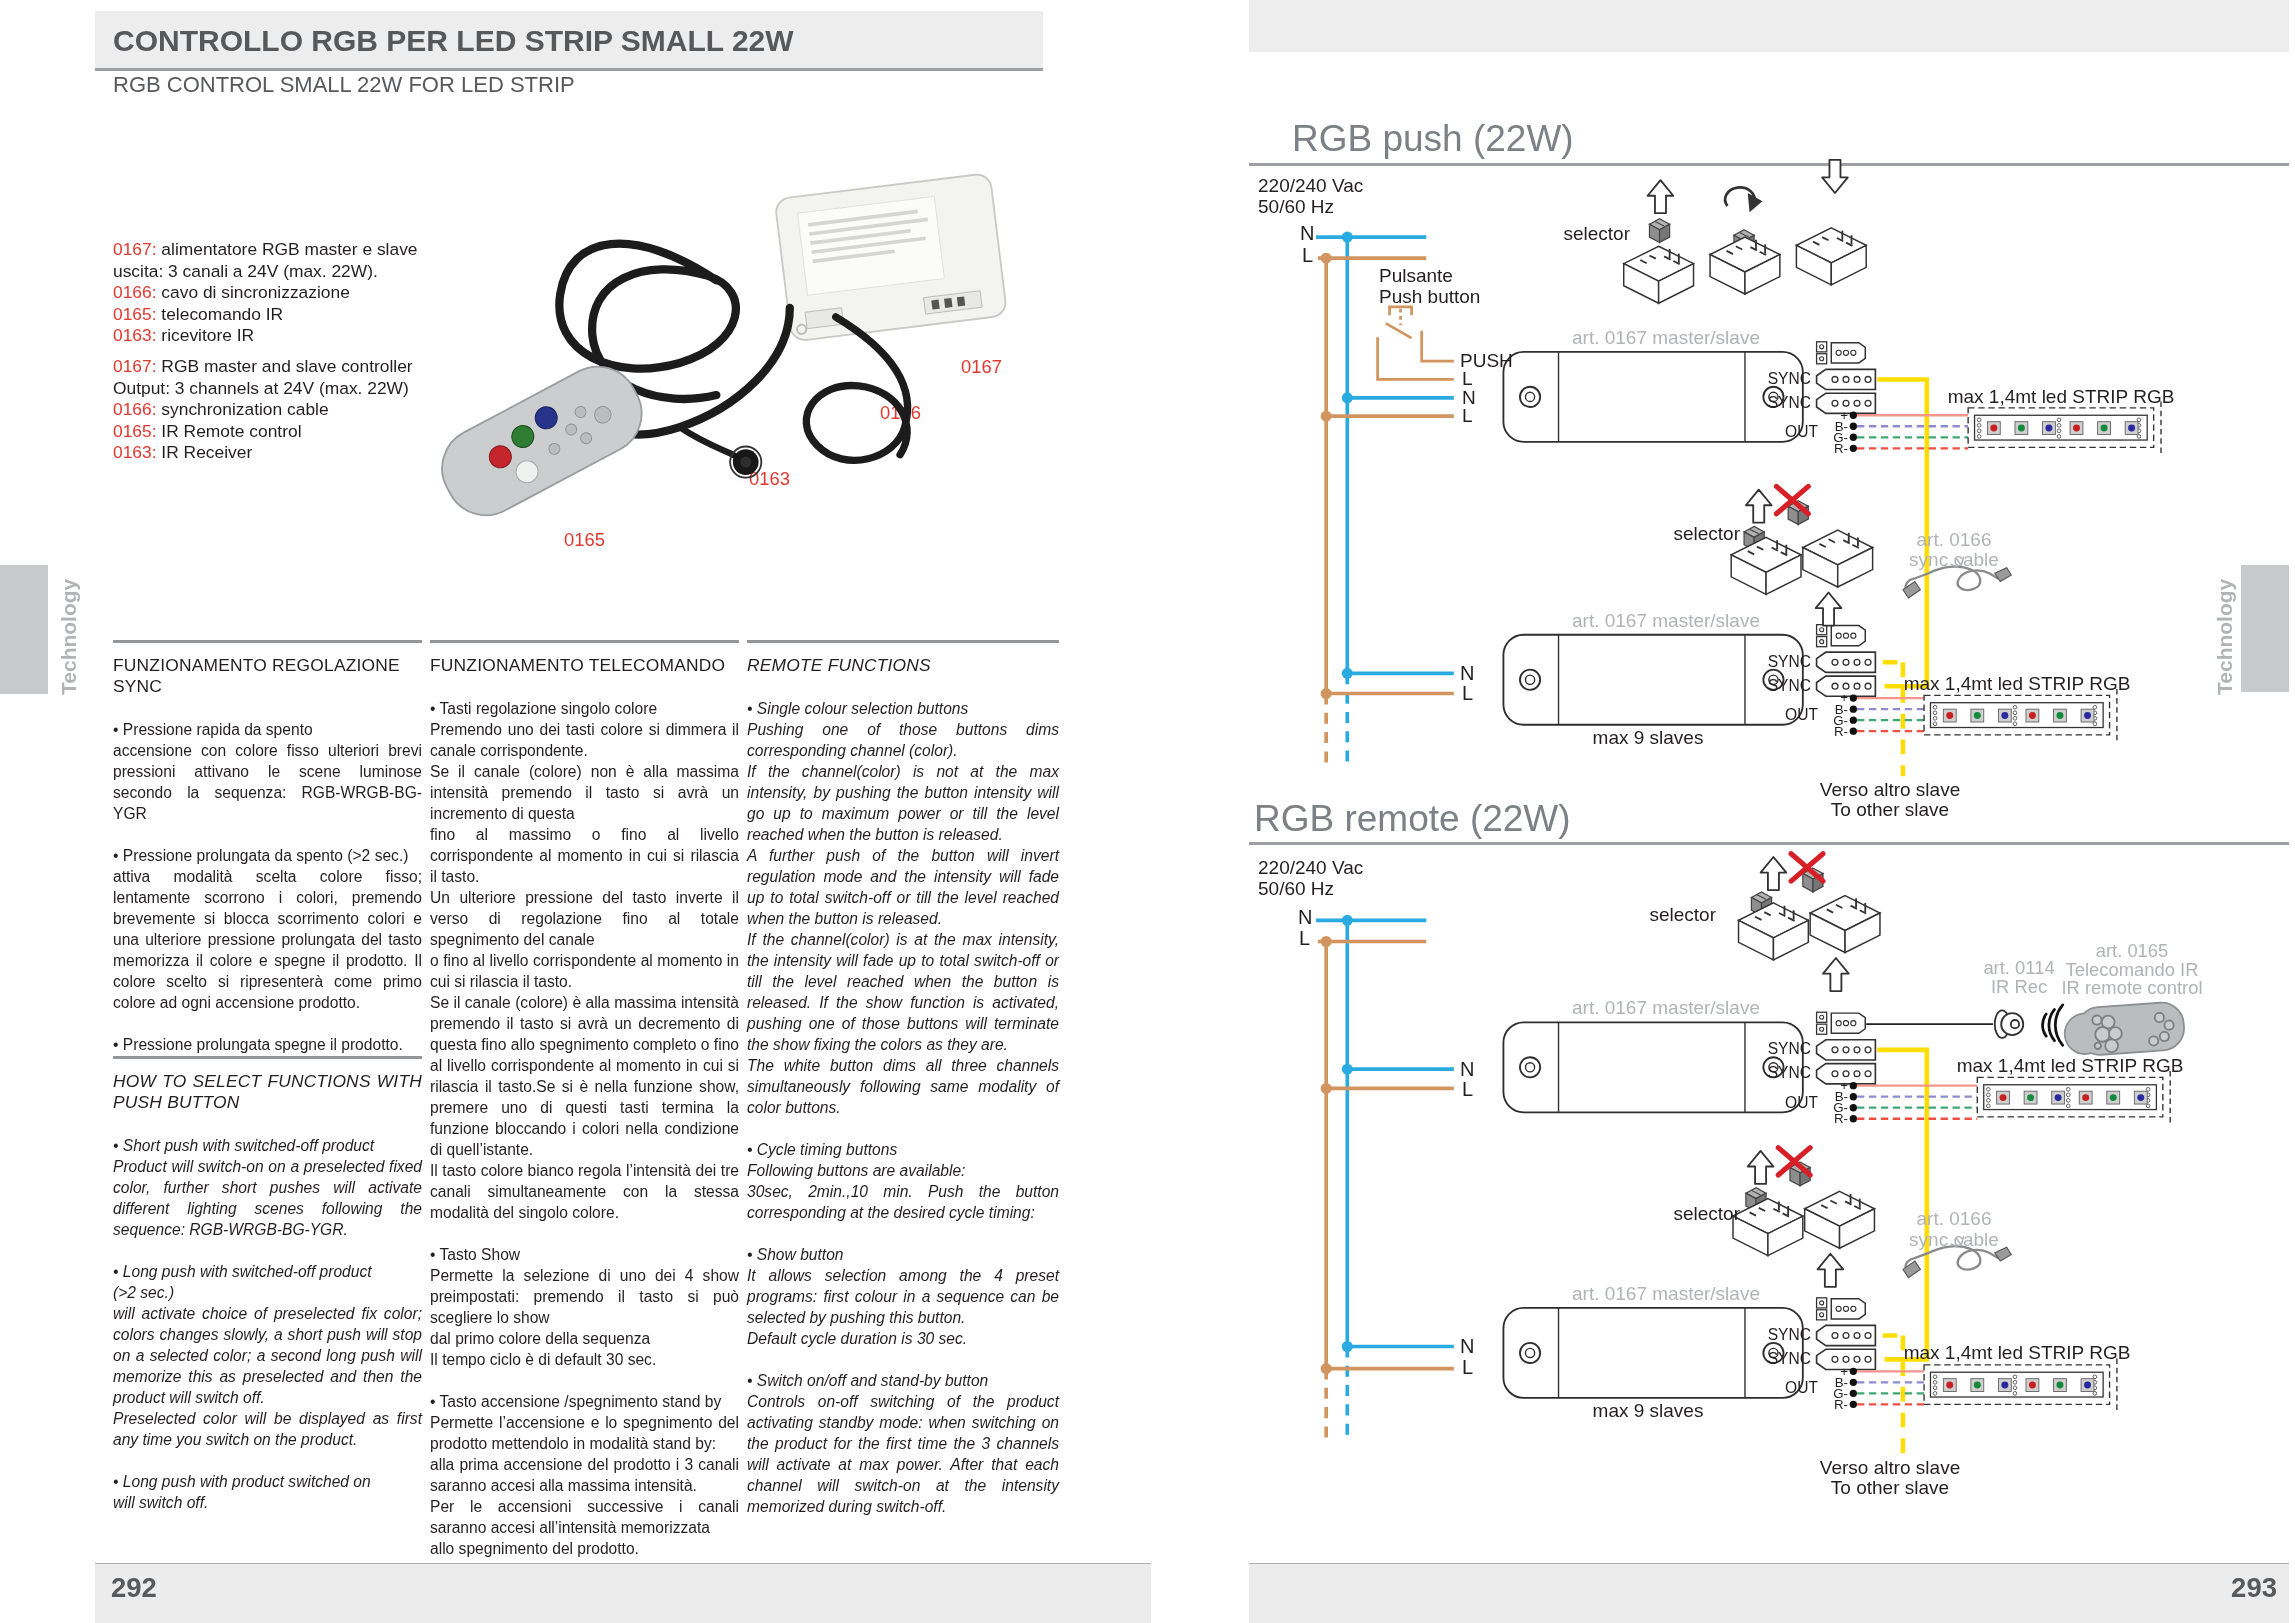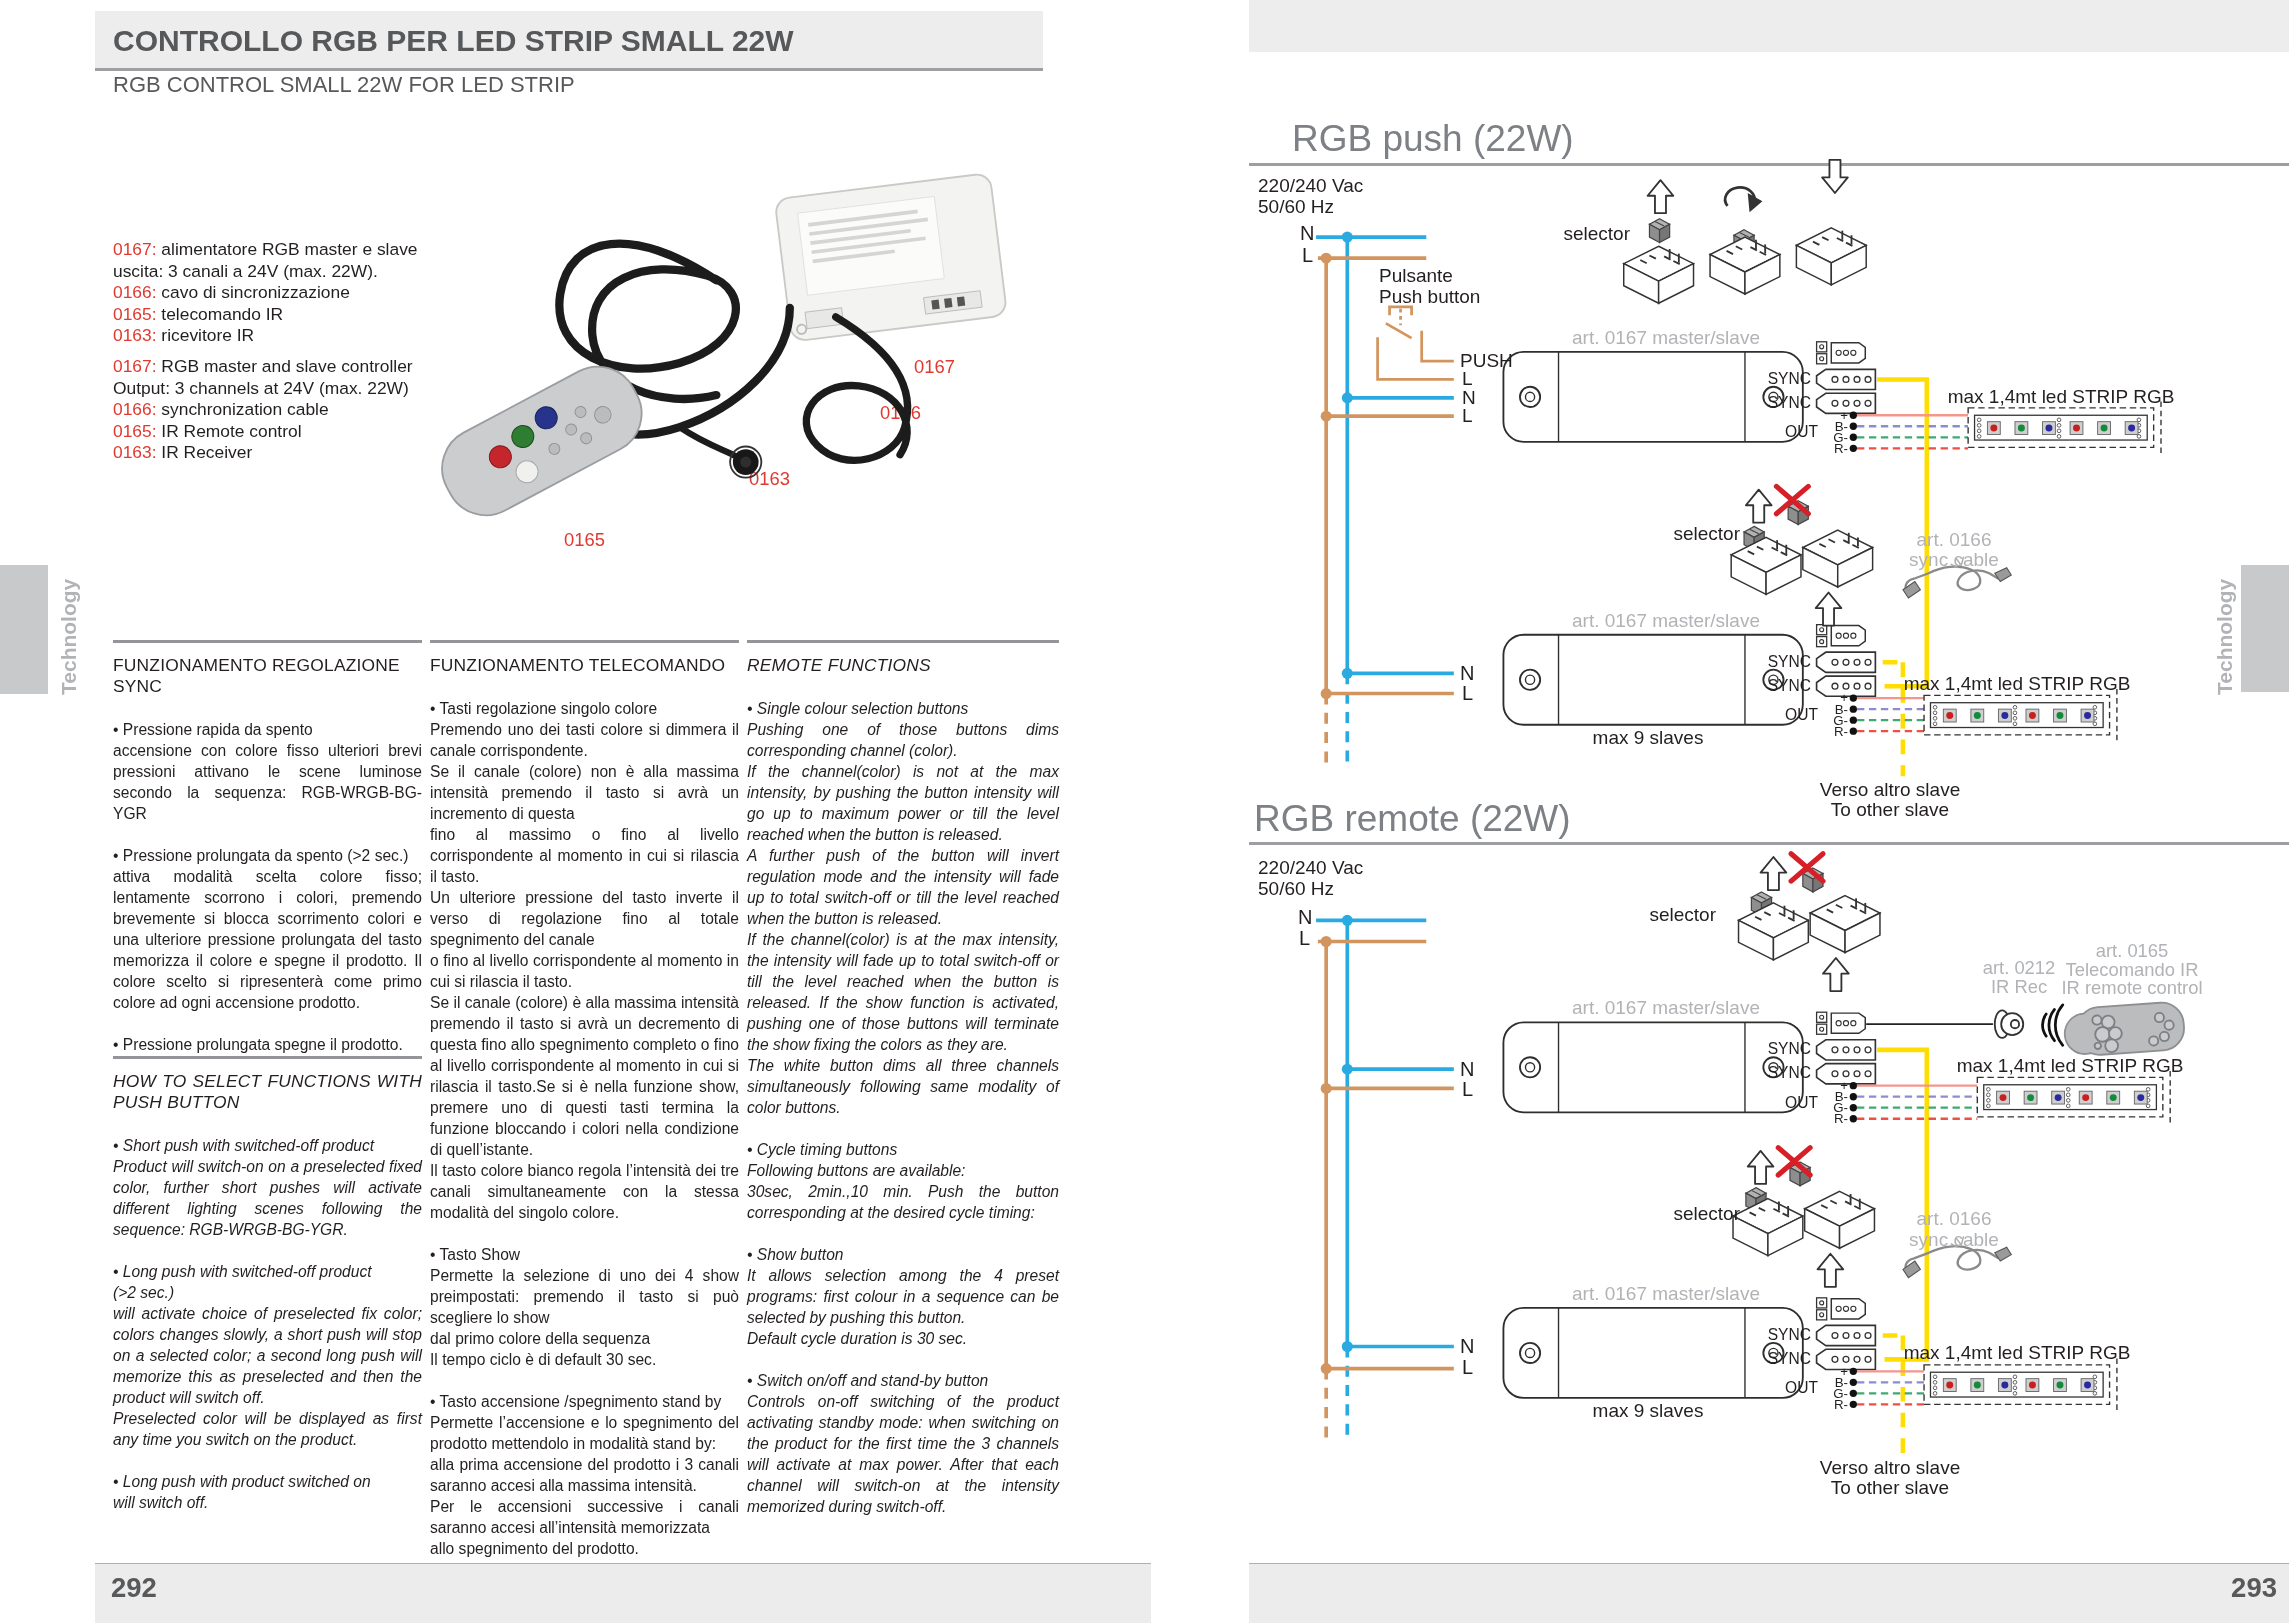--- a/index.html
+++ b/index.html
@@ -42,21 +42,21 @@
   <div><span class="red">0163:</span><span>  ricevitore IR</span></div>
 </div>
 <div class="codes" style="left:113px;top:356px;">
   <div><span class="red">0167:</span><span> RGB master and slave controller</span></div>
   <div><span class="red"></span><span>Output: 3 channels at 24V (max. 22W)</span></div>
   <div><span class="red">0166:</span><span>  synchronization cable</span></div>
   <div><span class="red">0165:</span><span> IR Remote control</span></div>
   <div><span class="red">0163:</span><span> IR Receiver</span></div>
 </div>
 
-<div class="phlab" style="left:914px;top:356px;">0167</div>
+<div class="phlab" style="left:961px;top:356px;">0167</div>
 <div class="phlab" style="left:880px;top:402px;">0166</div>
 <div class="phlab" style="left:749px;top:468px;">0163</div>
 <div class="phlab" style="left:564px;top:529px;">0165</div>
 
 <div class="col" style="left:113px;top:640px;width:309px;">
   <div class="rule"></div>
   <div class="colhead">FUNZIONAMENTO REGOLAZIONE SYNC</div>
   <div class="para">• Pressione rapida da spento
 accensione con colore fisso ulteriori brevi pressioni attivano le scene luminose secondo la sequenza: RGB-WRGB-BG-YGR</div>
   <div class="para">• Pressione prolungata da spento (&gt;2 sec.)
@@ -496,21 +496,21 @@
 <div class="lbl gray" style="left:1572px;top:998px;">art. 0167 master/slave</div>
 <div class="lbl" style="left:1460px;top:1059px;font-size:20px;">N</div>
 <div class="lbl" style="left:1462px;top:1079px;font-size:20px;">L</div>
 <div class="lbl rt s17" style="left:1811px;top:1041px;">SYNC</div>
 <div class="lbl rt s17" style="left:1811px;top:1065px;">SYNC</div>
 <div class="lbl rt s17" style="left:1818px;top:1095px;">OUT</div>
 <div class="lbl rt s14" style="left:1848px;top:1079px;">+</div>
 <div class="lbl rt s14" style="left:1848px;top:1090px;">B-</div>
 <div class="lbl rt s14" style="left:1848px;top:1101px;">G-</div>
 <div class="lbl rt s14" style="left:1848px;top:1112px;">R-</div>
-<div class="lbl gray ctr s20" style="left:2019px;top:958px;">art. 0212</div>
+<div class="lbl gray ctr s20" style="left:2019px;top:958px;">art. 0114</div>
 <div class="lbl gray ctr s20" style="left:2019px;top:977px;">IR Rec</div>
 <div class="lbl gray ctr s20" style="left:2132px;top:941px;">art. 0165</div>
 <div class="lbl gray ctr s20" style="left:2132px;top:960px;">Telecomando IR</div>
 <div class="lbl gray ctr s20" style="left:2132px;top:978px;">IR remote control</div>
 <div class="lbl ctr" style="left:2070px;top:1056px;">max 1,4mt led STRIP RGB</div>
 <div class="lbl rt" style="left:1740px;top:1204px;">selector</div>
 <div class="lbl gray ctr" style="left:1954px;top:1209px;">art. 0166</div>
 <div class="lbl gray ctr" style="left:1954px;top:1230px;">sync cable</div>
 <div class="lbl gray" style="left:1572px;top:1284px;">art. 0167 master/slave</div>
 <div class="lbl" style="left:1460px;top:1336px;font-size:20px;">N</div>

